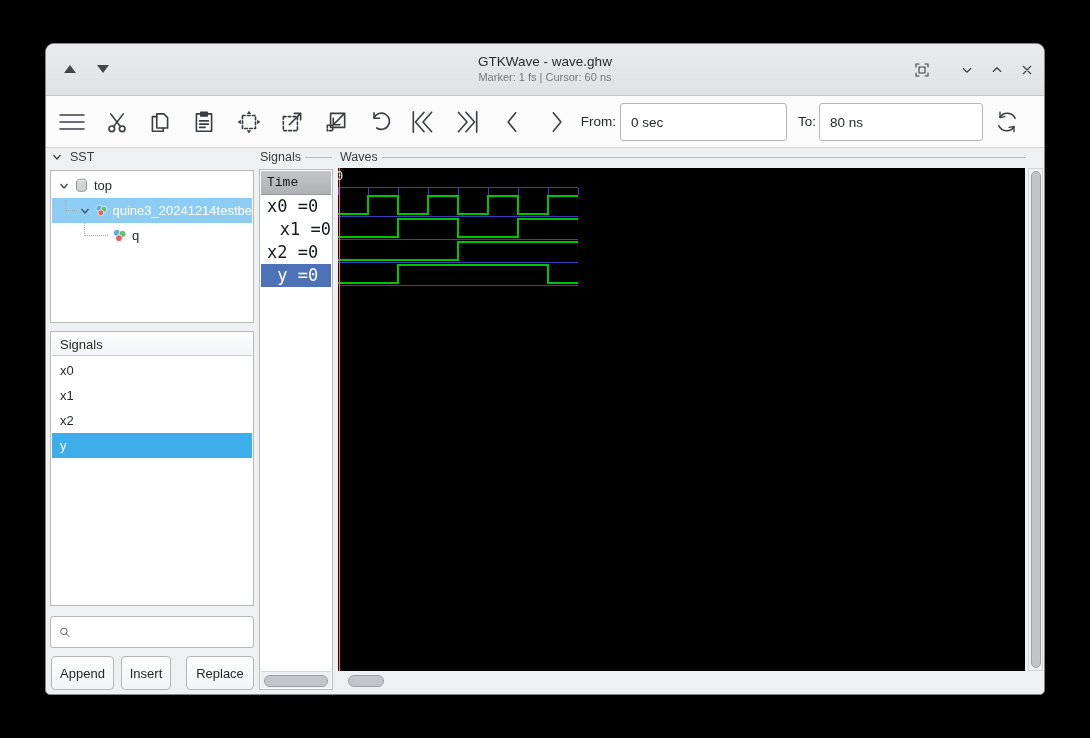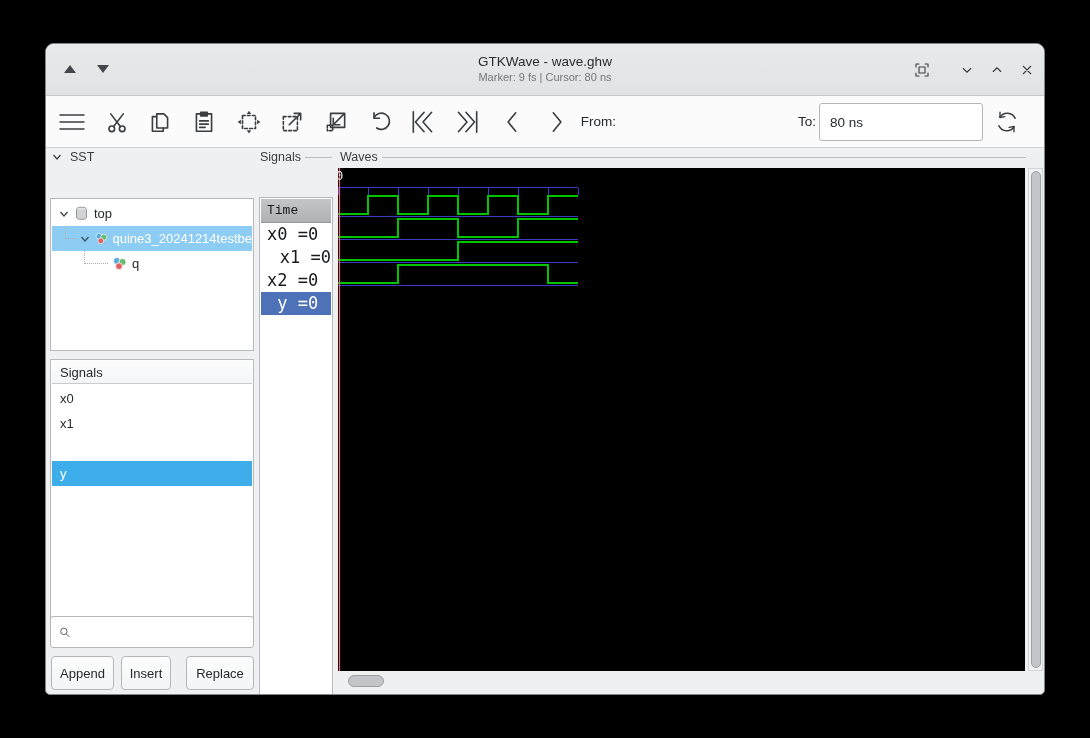--- a/index.html
+++ b/index.html
@@ -22,21 +22,21 @@
   
   .toolbar { position:absolute; left:0; top:52px; width:100%; height:52px;
     background:#fbfbfc; border-bottom:1px solid #d3d4d6; }
   .tbtn { position:absolute; top:8px; width:36px; height:36px; display:flex; align-items:center; justify-content:center; border-radius:4px; }
   .tlabel { position:absolute; top:0; height:52px; line-height:52px; font-size:13.5px; color:#26292c; }
   .tinput { position:absolute; top:7px; height:38px; background:#fff; border:1px solid #b4b6b9; border-radius:3px;
     font-size:13.5px; color:#26292c; padding:0 10px; font-family:"Liberation Sans",sans-serif; }
   
   .frame-label { position:absolute; font-size:12.5px; color:#3a3d40; display:flex; align-items:center; }
   .frame-label .tail { border-top:1px solid #b9bbbe; flex:1 0 auto; margin-left:4px; }
-  .panel-box { position:absolute; background:#fff; border:1px solid #b7b9bc;margin-top:28px; }
+  .panel-box { position:absolute; background:#fff; border:1px solid #b7b9bc; }
   .tree-row { position:absolute; left:1px; right:1px; height:25px; display:flex; align-items:center; font-size:13px; color:#26292c; white-space:nowrap; overflow:hidden; }
   .tree-row.sel { background:#8ecdf3; color:#fff; }
   .chev { width:10px; height:10px; flex:0 0 auto; }
   .dotted-h { border-top:1px dotted #a9abad; position:absolute; }
   .dotted-v { border-left:1px dotted #a9abad; position:absolute; }
   .list-header { position:absolute; left:1px; right:1px; top:1px; height:23px; background:linear-gradient(#fcfcfd,#f4f5f6);
     border-bottom:1px solid #c9cbcd; font-size:13px; color:#26292c; line-height:23px; padding-left:8px; }
   .list-row { position:absolute; left:1px; right:1px; height:25px; font-size:13px; color:#26292c; line-height:25px; padding-left:8px; }
   .list-row.sel { background:#3daee9; color:#fff; }
   .search-box { position:absolute; background:#fff; border:1px solid #b4b6b9; border-radius:3px; display:flex; align-items:center; padding-left:8px; }
@@ -64,21 +64,21 @@
 
   <div class="titlebar">
     <div class="abs" style="left:18px;top:21px;">
         <div class="tri-up"></div>
       </div>
     <div class="abs" style="left:51px;top:21px;">
         <div class="tri-down"></div>
       </div>
     <div class="title-center">
       <div class="win-title">GTKWave - wave.ghw</div>
-      <div class="win-subtitle">Marker: 9 fs  |  Cursor: 80 ns</div>
+      <div class="win-subtitle">Marker: 1 fs  |  Cursor: 60 ns</div>
     </div>
     <div class="winbtn" style="left:864px;">
       <svg width="18" height="18" viewBox="0 0 24 24">
         <g class="icon-stroke" stroke-width="1.7">
           <rect x="8" y="8" width="8" height="8"></rect>
           <path d="M4 8 V4 H8 M16 4 H20 V8 M20 16 V20 H16 M8 20 H4 V16"></path>
         </g>
       </svg>
     </div>
     <div class="winbtn" style="left:909px;">
@@ -192,20 +192,21 @@
       <svg width="26" height="26" viewBox="0 0 24 24">
         <polyline class="icon-stroke" stroke-width="1.3" points="14.5,3.5 7.5,12 14.5,20.5"></polyline>
       </svg>
     </div>
     <div class="tbtn" style="left:492px;">
       <svg width="26" height="26" viewBox="0 0 24 24">
         <polyline class="icon-stroke" stroke-width="1.3" points="9.5,3.5 16.5,12 9.5,20.5"></polyline>
       </svg>
     </div>
     <div class="tlabel" style="left:530px;width:40px;text-align:right;">From:</div>
+    <input class="tinput" style="left: 574px; width: 167px;" value="0 sec">
     <div class="tlabel" style="left:746px;width:24px;text-align:right;">To:</div>
     <input class="tinput" style="left: 773px; width: 164px;" value="80 ns">
     <div class="tbtn" style="left:943px;">
       <svg width="28" height="28" viewBox="0 0 26 26">
         <g class="icon-stroke" stroke-width="1.6">
           <path d="M20.5 9.5 A8 8 0 0 0 6.5 8.5" fill="none"></path>
           <path d="M6.5 4 V8.8 L11 8" fill="none" stroke-width="1.3"></path>
           <path d="M5.5 16.5 A8 8 0 0 0 19.5 17.5" fill="none"></path>
           <path d="M19.5 22 V17.2 L15 18" fill="none" stroke-width="1.3"></path>
         </g>
@@ -256,20 +257,21 @@
         <circle cx="8" cy="10.2" r="3.4" fill="#e06262" stroke="#fff" stroke-width="0.8"></circle>
       </svg>
       <span style="margin-left:4px;">q</span>
     </div>
   </div>
 
   <div class="panel-box" style="left:4px;top:287px;width:204px;height:275px;">
     <div class="list-header">Signals</div>
     <div class="list-row" style="top:26px;">x0</div>
     <div class="list-row" style="top:51px;">x1</div>
+    <div class="list-row" style="top:76px;">x2</div>
     <div class="list-row sel" style="top:101px;">y</div>
   </div>
 
   <div class="search-box" style="left:4px;top:572px;width:204px;height:32px;">
     <svg width="15" height="15" viewBox="0 0 16 16">
       <circle cx="6.5" cy="6.5" r="4.3" fill="none" stroke="#5c5f62" stroke-width="1.3"></circle>
       <path d="M9.8 9.8 L13.8 13.8" stroke="#5c5f62" stroke-width="1.3" stroke-linecap="round"></path>
     </svg>
     <input style="border: none; outline: none; flex: 1 1 0%; margin-left: 6px; font-size: 13px; background: transparent;" placeholder="">
   </div>

